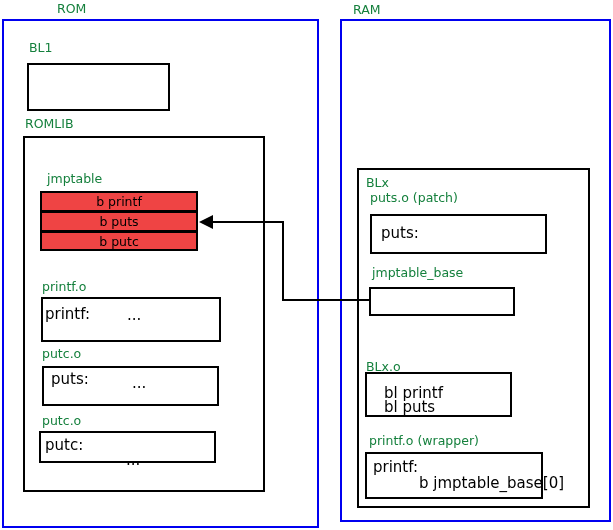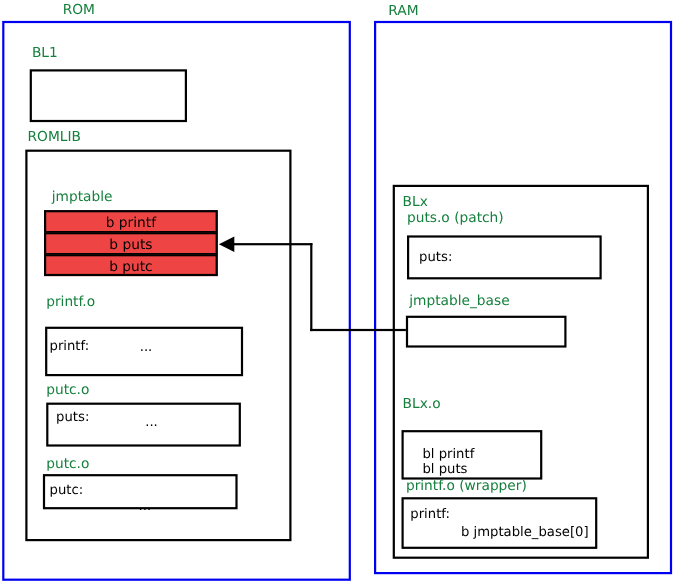--- a/index.html
+++ b/index.html
@@ -45,21 +45,21 @@
     position:absolute;
     background:#000;
   }
   .arrowhead{
     position:absolute;
     width:0;height:0;
     border-top:7px solid transparent;
     border-bottom:7px solid transparent;
     border-right:14px solid #000;
   }
-  .boxtext{position:absolute;white-space:nowrap;font-size:12px;line-height:13px;}
+  .boxtext{position:absolute;white-space:nowrap;font-size:15px;line-height:13px;}
 </style>
 </head>
 <body>
 
 <div id="canvas">
 
   <span class="lbl" style="left:57px;top:2px;">ROM</span>
 
   <div class="frame" style="left:2px;top:19px;width:317px;height:509px;"></div>
 
@@ -68,21 +68,21 @@
 
   <span class="lbl" style="left:25px;top:117px;">ROMLIB</span>
   <div class="box" style="left:23px;top:136px;width:242px;height:356px;"></div>
 
   <span class="lbl" style="left:47px;top:172px;">jmptable</span>
 
   <div class="jrow" style="top:191px;">b printf</div>
   <div class="jrow" style="top:211px;">b puts</div>
   <div class="jrow" style="top:231px;height:20px;">b putc</div>
 
-  <span class="lbl" style="left:42px;top:267px;">printf.o</span>
+  <span class="lbl" style="left:42px;top:280px;">printf.o</span>
   <div class="box" style="left:41px;top:297px;width:180px;height:45px;">
     <span class="boxtext" style="left:2px;top:9px;">printf:</span>
     <span class="boxtext" style="left:84px;top:10px;">...</span>
   </div>
 
   <span class="lbl" style="left:42px;top:347px;">putc.o</span>
   <div class="box" style="left:42px;top:366px;width:177px;height:40px;">
     <span class="boxtext" style="left:7px;top:5px;">puts:</span>
     <span class="boxtext" style="left:88px;top:9px;">...</span>
   </div>
@@ -103,21 +103,21 @@
 
   <span class="lbl" style="left:370px;top:191px;">puts.o (patch)</span>
   <div class="box" style="left:370px;top:214px;width:177px;height:40px;">
     <span class="boxtext" style="left:9px;top:11px;">puts:</span>
   </div>
 
   <span class="lbl" style="left:372px;top:266px;">jmptable_base</span>
   <div class="box" style="left:369px;top:287px;width:146px;height:29px;"></div>
 
   <span class="lbl" style="left:366px;top:360px;">BLx.o</span>
-  <div class="box" style="left:365px;top:391px;width:128px;height:45px;">
+  <div class="box" style="left:365px;top:372px;width:147px;height:45px;">
     <span class="boxtext" style="left:17px;top:13px;">bl printf</span>
     <span class="boxtext" style="left:17px;top:27px;">bl puts</span>
   </div>
 
   <span class="lbl" style="left:369px;top:434px;">printf.o (wrapper)</span>
   <div class="box" style="left:365px;top:452px;width:178px;height:47px;">
     <span class="boxtext" style="left:6px;top:7px;">printf:</span>
     <span class="boxtext" style="left:52px;top:23px;">b jmptable_base[0]</span>
   </div>
 

